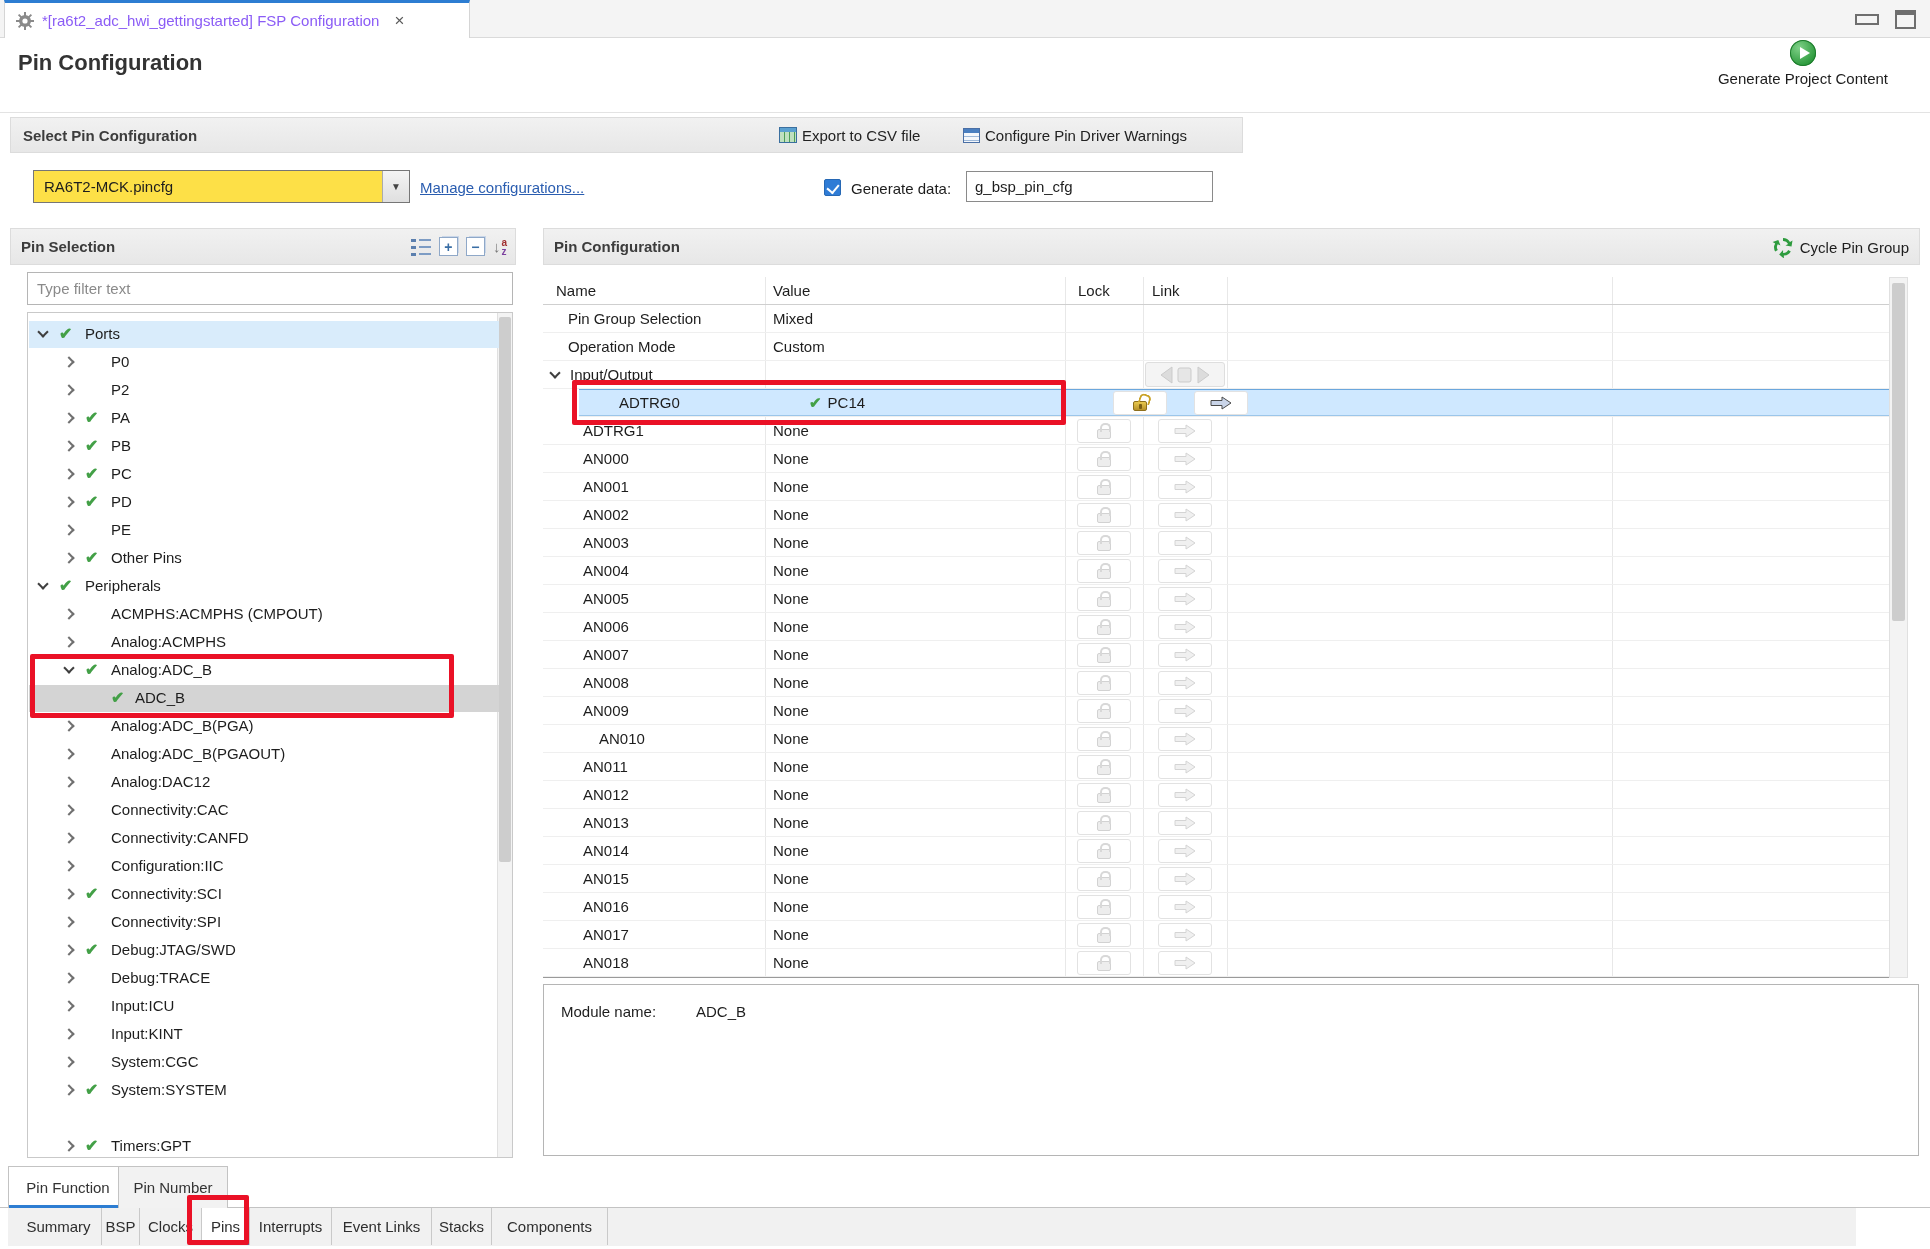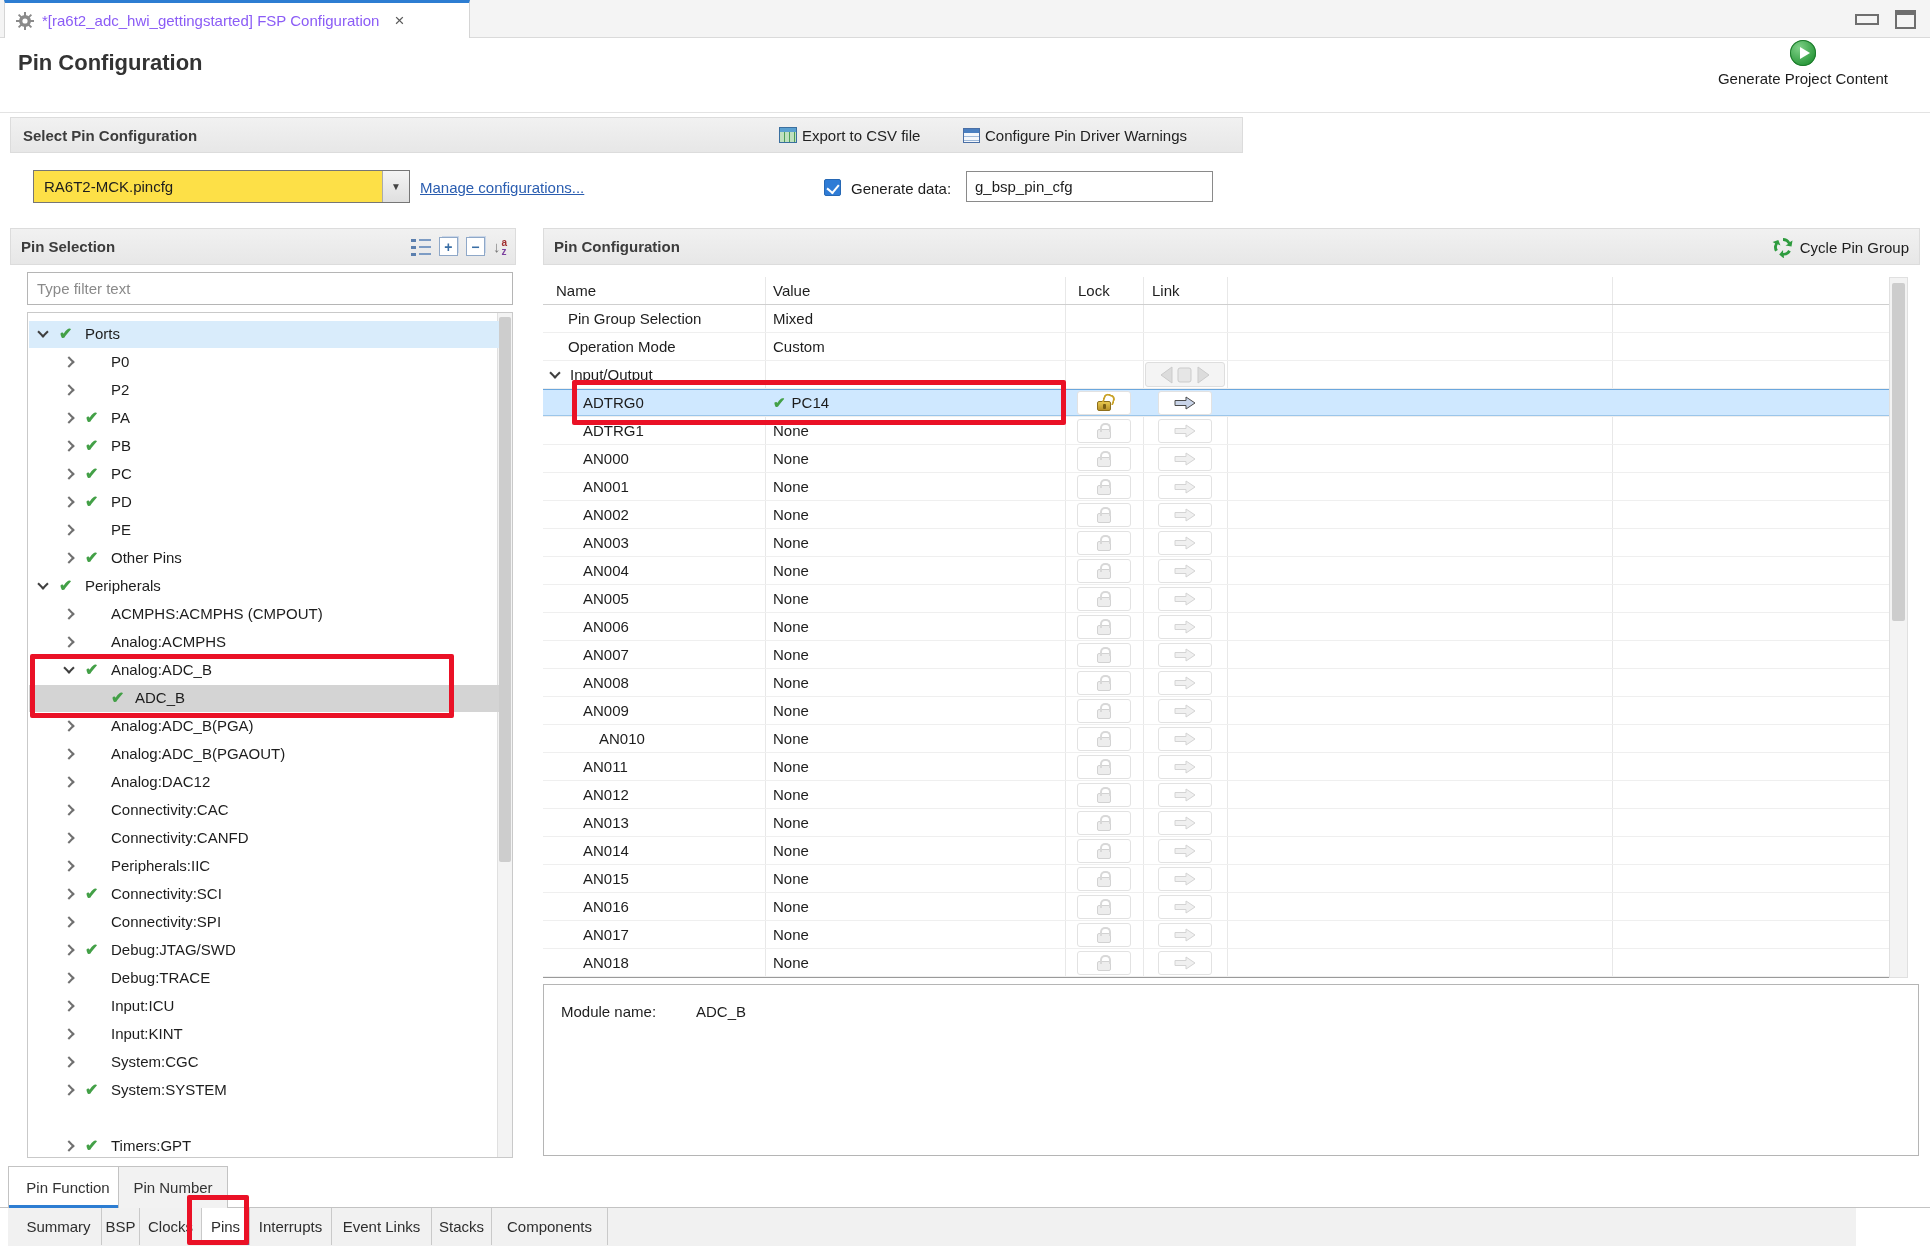--- a/index.html
+++ b/index.html
@@ -275,21 +275,21 @@
       <div class="trow" style="top: 484px;">
         <div class="chev" style="left: 36px;"></div>
         <div class="tlabel" style="left: 82px;">Connectivity:CAC</div>
       </div>
       <div class="trow" style="top: 512px;">
         <div class="chev" style="left: 36px;"></div>
         <div class="tlabel" style="left: 82px;">Connectivity:CANFD</div>
       </div>
       <div class="trow" style="top: 540px;">
         <div class="chev" style="left: 36px;"></div>
-        <div class="tlabel" style="left: 82px;">Peripherals:IIC</div>
+        <div class="tlabel" style="left: 82px;">Configuration:IIC</div>
       </div>
       <div class="trow" style="top: 568px;">
         <div class="chev" style="left: 36px;"></div>
         <div class="tick" style="left: 56px;">✔</div>
         <div class="tlabel" style="left: 82px;">Connectivity:SCI</div>
       </div>
       <div class="trow" style="top: 596px;">
         <div class="chev" style="left: 36px;"></div>
         <div class="tlabel" style="left: 82px;">Connectivity:SPI</div>
       </div>
@@ -364,21 +364,21 @@
         <div class="chev open" style="left: 8px; top: 8px; position: absolute;"></div>
         <div class="ncell" style="left: 27px;">Input/Output</div>
         <div class="navico">
           <svg width="54" height="18" viewBox="0 0 54 18">
             <path d="M14 1 L3 9 L14 17 z" fill="#dcdcdc" stroke="#cbcbcb"></path>
             <rect x="20" y="2" width="13" height="14" rx="2" fill="#e6e6e6" stroke="#cbcbcb"></rect>
             <path d="M40 1 L51 9 L40 17 z" fill="#dcdcdc" stroke="#cbcbcb"></path>
           </svg>
         </div>
       </div>
-      <div class="drow sel" style="top: 112px;">
+      <div class="drow sel" style="top: 112px; margin-left: 36px;">
         <div class="ncell" style="left: 40px;">ADTRG0</div>
         <div class="vcell"><span class="vtick">✔</span>PC14</div>
         <div class="cellbtn lockbtn">
           <div class="lockico gold"></div>
         </div>
         <div class="cellbtn linkbtn">
           <svg width="22" height="14" viewBox="0 0 22 14">
             <path d="M1 4.5 H12 V1 l9 6 -9 6 V9.5 H1 z" fill="#c9d4e8" stroke="#4a4a4a"></path>
           </svg>
         </div>

